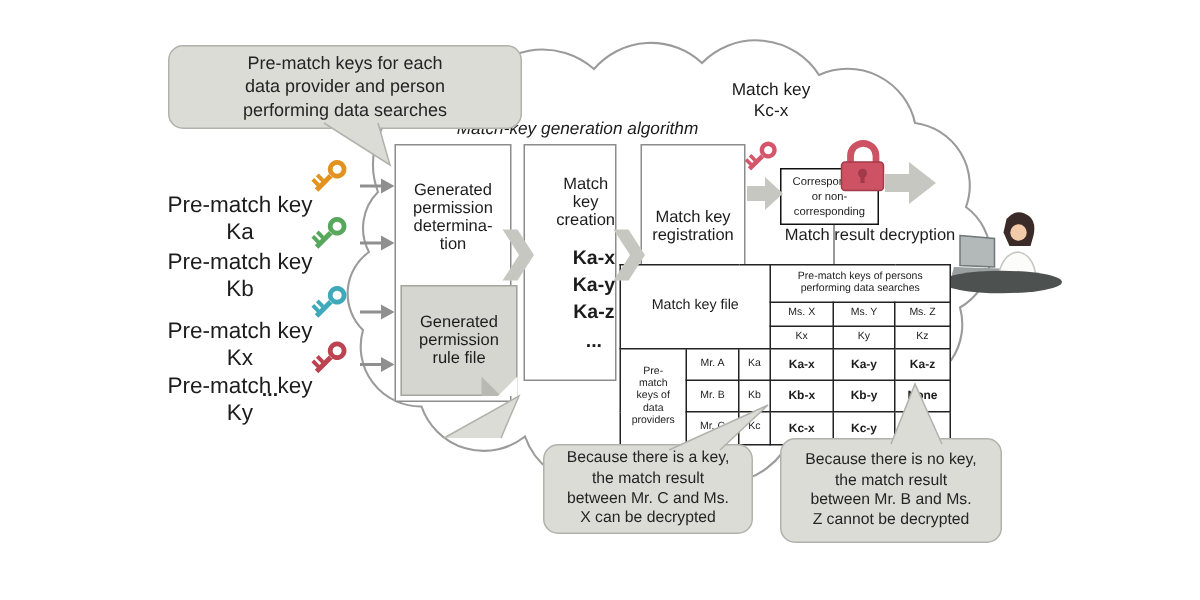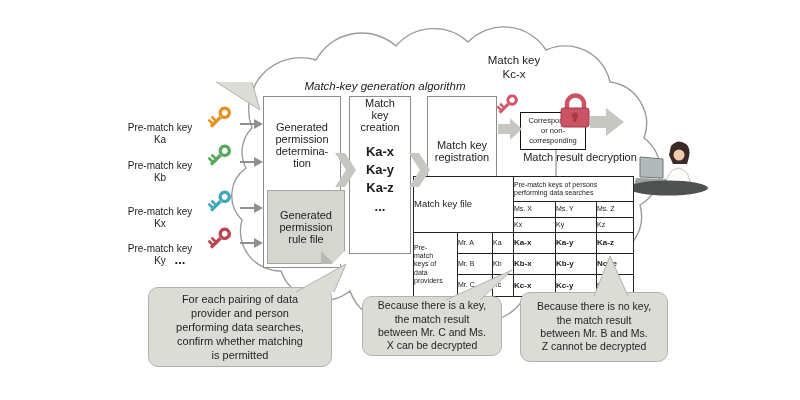--- a/index.html
+++ b/index.html
@@ -6,32 +6,32 @@
   .stage{position:relative;width:800px;height:400px;background:#fff;overflow:hidden;
          font-family:"Liberation Sans",sans-serif;color:#1c1c1c;}
   .layer{position:absolute;left:0;top:0;width:800px;height:400px;}
   .lbl{position:absolute;white-space:pre-line;text-align:center;line-height:1.25;color:#1c1c1c;}
   .box{position:absolute;background:#fff;border:1px solid #8c8c8c;box-sizing:border-box;
        display:flex;flex-direction:column;align-items:center;text-align:center;
        white-space:pre-line;color:#1c1c1c;z-index:2;}
   .bubble{position:absolute;background:#dcdcd7;border:1px solid #b2b2ad;border-radius:10px;
           box-sizing:border-box;display:flex;align-items:center;justify-content:center;
           text-align:center;white-space:pre-line;color:#242424;z-index:4;line-height:1.28;}
-  .keylabel{position:absolute;width:120px;text-align:center;font-size:10px;line-height:1.2;
+  .keylabel{position:absolute;width:120px;text-align:center;font-size:15px;line-height:1.2;
             white-space:pre-line;z-index:2;}
   .rulefile{position:absolute;left:267px;top:190px;width:78px;height:74px;background:#d6d6d1;
             border:1px solid #a5a5a0;box-sizing:border-box;display:flex;align-items:center;
             justify-content:center;text-align:center;white-space:pre-line;font-size:11px;z-index:3;}
   .fold{position:absolute;right:-1px;bottom:-1px;width:0;height:0;
         border-left:13px solid transparent;border-bottom:13px solid #fff;}
   .fold2{position:absolute;right:10px;bottom:-1px;width:0;height:0;
         border-bottom:13px solid #b9b9b4;border-right:13px solid transparent;}
   .mtable{position:absolute;left:413px;top:176px;z-index:3;border-collapse:collapse;
           background:#fff;table-layout:fixed;}
-  .mtable td{border:1px solid #222;vertical-align:middle;
+  .mtable td{border:1px solid #222;text-align:center;vertical-align:middle;
              font-size:7px;padding:0;line-height:1.15;white-space:pre-line;background:#fff;}
   .mtable td.title{font-size:9.5px;}
   .mtable td.val{font-weight:bold;font-size:8px;}
   .corrbox{position:absolute;left:520px;top:112px;width:66px;height:38px;background:#fff;
            border:1.6px solid #111;box-sizing:border-box;display:flex;align-items:center;
            justify-content:center;text-align:center;white-space:pre-line;font-size:7.5px;
            line-height:1.3;z-index:2;}
 </style>
 </head>
 <body>
@@ -79,20 +79,23 @@
       <path d="M640 157 l23 2 v19 l-23 -1 z" fill="#b3b9b8" stroke="#6f7777" stroke-width="1"></path>
       <path d="M636 178 l31 1 -2 7 -31 -1 z" fill="#9aa09f"></path>
       <path d="M671 146 q7 -8 15 -2 q5 4 3 13 l-2 7 h-14 l-4 -9 z" fill="#3a2b28"></path>
       <circle cx="679" cy="155" r="5.5" fill="#f2c9a9"></circle>
       <path d="M673 152 a7.5 7.5 0 0 1 13 0 l-1 -6 q-5 -5 -10 -1 z" fill="#3a2b28"></path>
       <path d="M665 188 q2 -19 14 -20 q11 2 12 20 z" fill="#fcfcfa" stroke="#c5c5c0" stroke-width="1"></path>
       <ellipse cx="668" cy="188" rx="40" ry="7.5" fill="#4d5250"></ellipse>
     </g>
   </svg>
 
+  <div class="bubble" style="left:112px;top:30px;width:236px;height:56px;font-size:12px;">Pre-match keys for each
+data provider and person
+performing data searches</div>
 
   <div class="keylabel" style="left:100px;top:110px;">
     <span>Pre-match key</span><br><span>Ka</span></div>
   <div class="keylabel" style="left:100px;top:148px;">
     <span>Pre-match key</span><br><span>Kb</span></div>
   <div class="keylabel" style="left:100px;top:194px;">
     <span>Pre-match key</span><br><span>Kx</span></div>
   <div class="keylabel" style="left:100px;top:231px;">
     <span>Pre-match key</span><br><span>Ky</span></div>
   <div class="lbl" style="left:150px;top:252px;width:60px;font-size:13px;font-weight:bold;">...</div>
@@ -108,21 +111,21 @@
 tion</div>
 
   <div class="rulefile">
     <span>Generated
 permission
 rule file</span>
     <div class="fold2"></div>
     <div class="fold"></div>
   </div>
 
-  <div class="box" style="left:349px;top:96px;width:62px;height:158px;justify-content:flex-start;">
+  <div class="box" style="left:349px;top:96px;width:62px;height:158px;justify-content:flex-start;padding-top:20px;align-items:flex-end;">
     <span style="font-size:11px;">Match
 key
 creation</span>
     <span style="font-size:13px;font-weight:bold;line-height:1.4;margin-top:10px;">Ka-x
 Ka-y
 Ka-z
 ...</span>
   </div>
 
   <div class="box" style="left:427px;top:96px;width:70px;height:110px;justify-content:center;font-size:11px;">Match key
@@ -180,25 +183,20 @@
     <tr>
       <td style="height:21px;">Mr. C</td>
       <td>Kc</td>
       <td class="val">Kc-x</td>
       <td class="val">Kc-y</td>
       <td class="val">Kc-z</td>
     </tr>
   </tbody>
     </table>
 
-  <div class="bubble" style="left:148px;top:287px;width:184px;height:80px;font-size:11px;">For each pairing of data
-provider and person
-performing data searches,
-confirm whether matching
-is permitted</div>
   <div class="bubble" style="left:362px;top:296px;width:140px;height:60px;font-size:10.5px;">Because there is a key,
 the match result
 between Mr. C and Ms.
 X can be decrypted</div>
   <div class="bubble" style="left:520px;top:292px;width:148px;height:70px;font-size:10.5px;">Because there is no key,
 the match result
 between Mr. B and Ms.
 Z cannot be decrypted</div>
 
   <svg class="layer" style="z-index:6;pointer-events:none;" viewBox="0 0 800 400">

